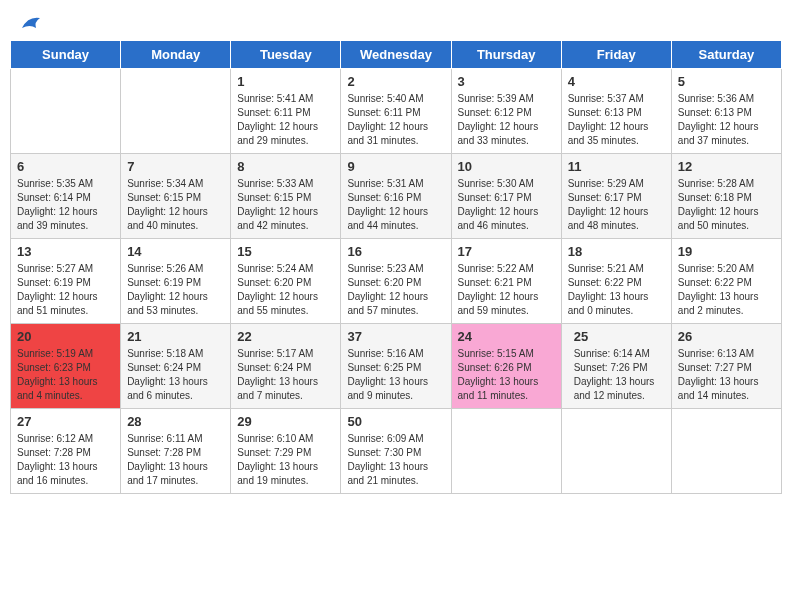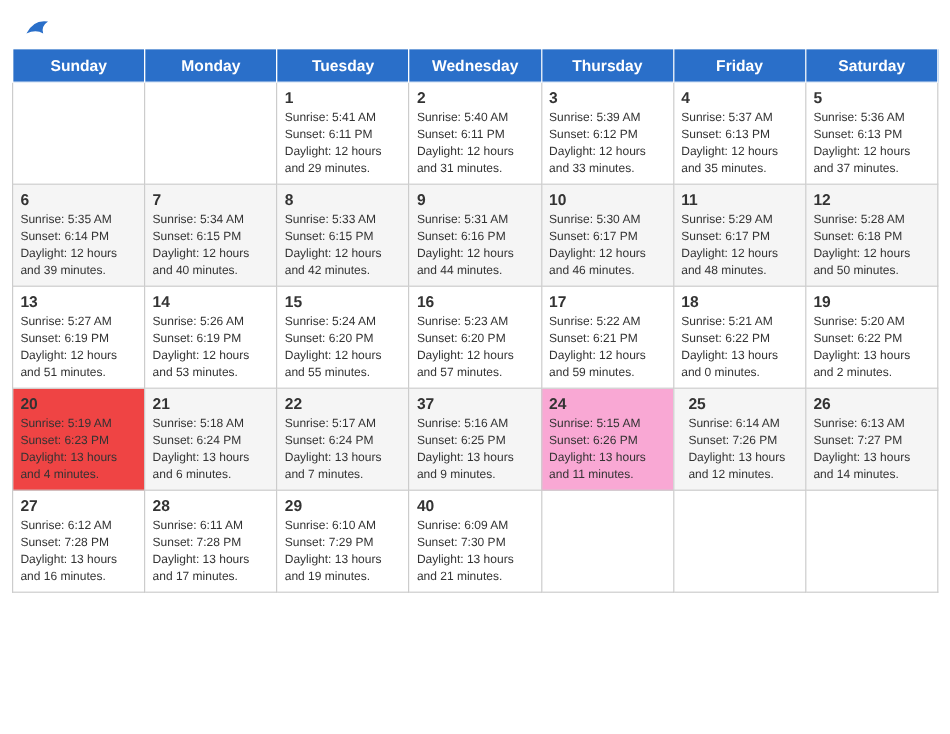--- a/index.html
+++ b/index.html
@@ -228,21 +228,21 @@
         </td>
         <td>
           <div class="day-number">28</div>
           <div class="day-info">Sunrise: 6:11 AM<br>Sunset: 7:28 PM<br>Daylight: 13 hours and 17 minutes.</div>
         </td>
         <td>
           <div class="day-number">29</div>
           <div class="day-info">Sunrise: 6:10 AM<br>Sunset: 7:29 PM<br>Daylight: 13 hours and 19 minutes.</div>
         </td>
         <td>
-          <div class="day-number">40</div>
+          <div class="day-number">50</div>
           <div class="day-info">Sunrise: 6:09 AM<br>Sunset: 7:30 PM<br>Daylight: 13 hours and 21 minutes.</div>
         </td>
         <td class="empty-cell"></td>
         <td class="empty-cell"></td>
         <td class="empty-cell"></td>
       </tr>
     </tbody>
 </table>
 
 </body></html>

